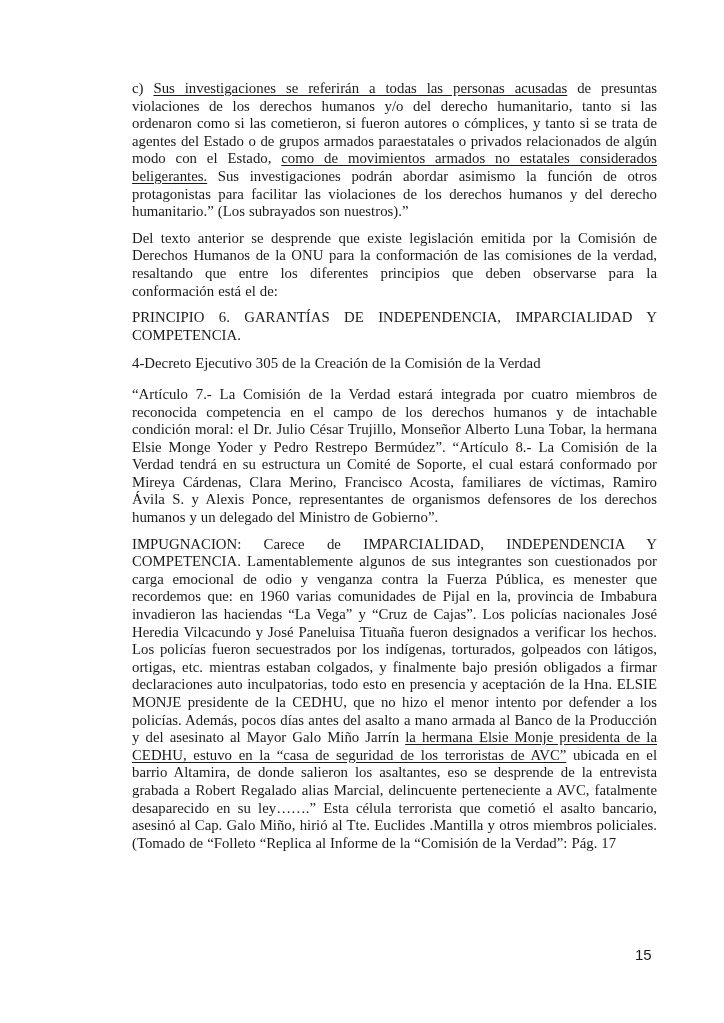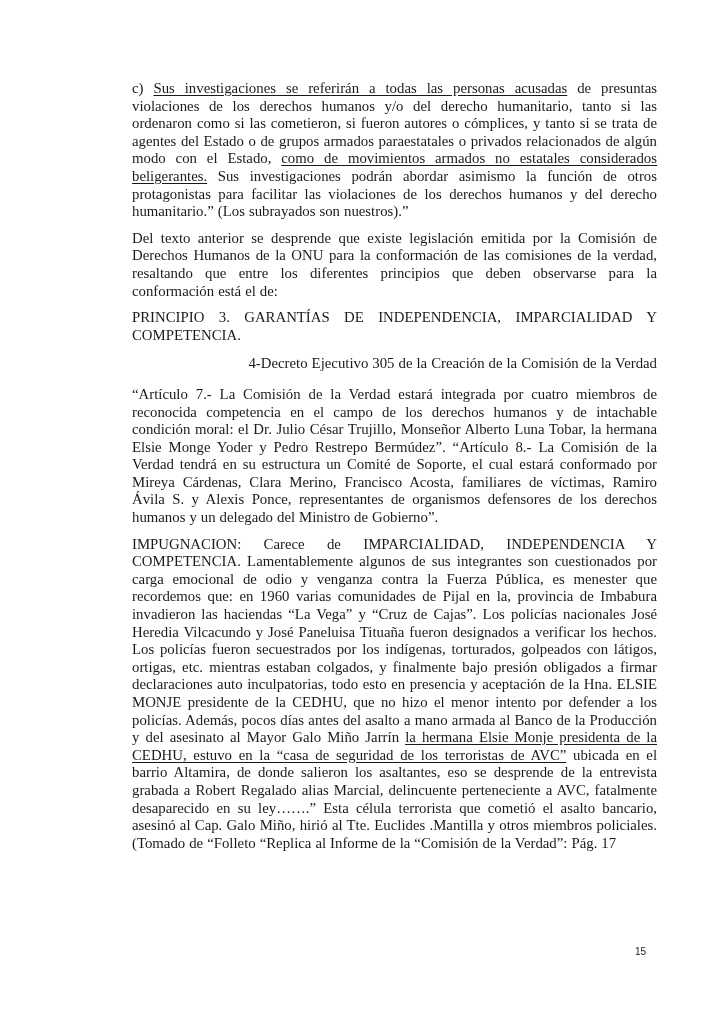--- a/index.html
+++ b/index.html
@@ -27,39 +27,39 @@
     margin: 0 0 9px 0;
     font-size: 14.8px;
     line-height: 17.6px;
     text-align: justify;
     text-justify: inter-word;
     word-spacing: 0.02em;
   }
   .heading {
     margin: 11px 0 13px 0;
     font-weight: bold;
-    text-align: right;
+    text-align: left;
   }
   .b { font-weight: normal; }
   .u { text-decoration: underline; text-underline-offset: 2px; }
   .page-number {
     position: absolute;
     left: 603px;
     top: 946px;
     font-family: "Liberation Sans", "DejaVu Sans", sans-serif;
-    font-size: 10px;
+    font-size: 15px;
     color: #1a1a1a;
   }
 </style>
 </head>
 <body>
 
 <div class="page">
   <div class="content">
     <p class="para"><span>c) </span><span class="u">Sus investigaciones se referirán a todas las personas acusadas</span><span> de presuntas violaciones de los derechos humanos y/o del derecho humanitario, tanto si las ordenaron como si las cometieron, si fueron autores o cómplices, y tanto si se trata de agentes del Estado o de grupos armados paraestatales o privados relacionados de algún modo con el Estado, </span><span class="u">como de movimientos armados no estatales considerados beligerantes.</span><span> Sus investigaciones podrán abordar asimismo la función de otros protagonistas para facilitar las violaciones de los derechos humanos y del derecho humanitario.” (Los subrayados son nuestros).”</span></p>
     <p class="para"><span class="b">Del texto anterior se desprende</span><span> que existe legislación emitida por la Comisión de Derechos Humanos de la ONU para la conformación de las comisiones de la verdad, resaltando que entre los diferentes principios que deben observarse para la conformación está el de:</span></p>
-    <p class="para"><span>PRINCIPIO 3. GARANTÍAS DE INDEPENDENCIA, IMPARCIALIDAD Y COMPETENCIA.</span></p>
+    <p class="para"><span>PRINCIPIO 6. GARANTÍAS DE INDEPENDENCIA, IMPARCIALIDAD Y COMPETENCIA.</span></p>
     <p class="para heading"><span class="b">4-Decreto Ejecutivo 305 de la Creación de la Comisión de la Verdad</span></p>
     <p class="para"><span>“Artículo 7.- La Comisión de la Verdad estará integrada por cuatro miembros de reconocida competencia en el campo de los derechos humanos y de intachable condición moral: el Dr. Julio César Trujillo, Monseñor Alberto Luna Tobar, la hermana Elsie Monge Yoder y Pedro Restrepo Bermúdez”. “Artículo 8.- La Comisión de la Verdad tendrá en su estructura un Comité de Soporte, el cual estará conformado por Mireya Cárdenas, Clara Merino, Francisco Acosta, familiares de víctimas, Ramiro Ávila S. y Alexis Ponce, representantes de organismos defensores de los derechos humanos y un delegado del Ministro de Gobierno”.</span></p>
     <p class="para"><span>IMPUGNACION: Carece de IMPARCIALIDAD, INDEPENDENCIA Y COMPETENCIA. Lamentablemente algunos de sus integrantes son cuestionados por carga emocional de odio y venganza contra la Fuerza Pública, es menester que recordemos que: en 1960 varias comunidades de Pijal en la, provincia de Imbabura invadieron las haciendas “La Vega” y “Cruz de Cajas”. Los policías nacionales José Heredia Vilcacundo y José Paneluisa Tituaña fueron designados a verificar los hechos. Los policías fueron secuestrados por los indígenas, torturados, golpeados con látigos, ortigas, etc. mientras estaban colgados, y finalmente bajo presión obligados a firmar declaraciones auto inculpatorias, todo esto en presencia y aceptación de la Hna. ELSIE MONJE presidente de la CEDHU, que no hizo el menor intento por defender a los policías. Además, pocos días antes del asalto a mano armada al Banco de la Producción y del asesinato al Mayor Galo Miño Jarrín </span><span class="u">la hermana Elsie Monje presidenta de la CEDHU, estuvo en la “casa de seguridad de los terroristas de AVC”</span><span> ubicada en el barrio Altamira, de donde salieron los asaltantes, eso se desprende de la entrevista grabada a Robert Regalado alias Marcial, delincuente perteneciente a AVC, fatalmente desaparecido en su ley…….” Esta célula terrorista que cometió el asalto bancario, asesinó al Cap. Galo Miño, hirió al Tte. Euclides .Mantilla y otros miembros policiales. (Tomado de “Folleto “Replica al Informe de la “Comisión de la Verdad”: Pág. 17</span></p>
   </div>
   <div class="page-number">15</div>
 </div>
 
 </body></html>

